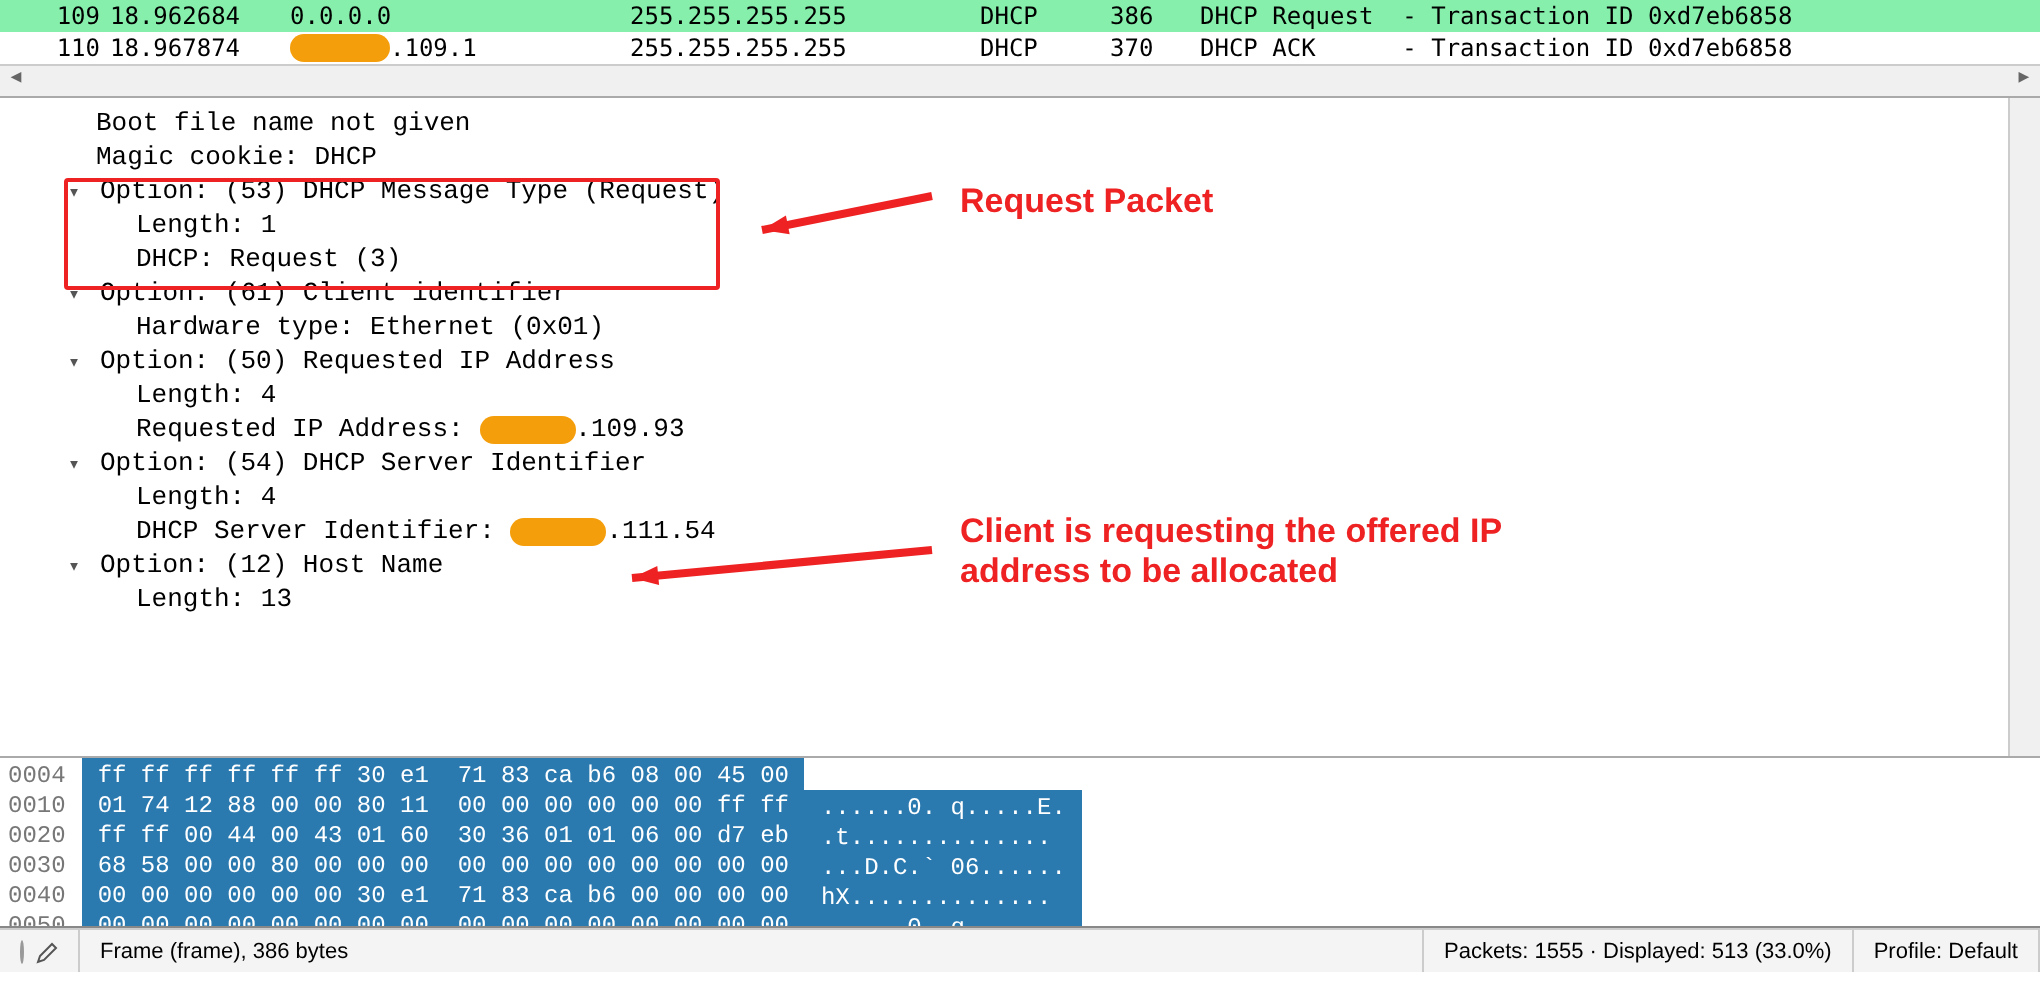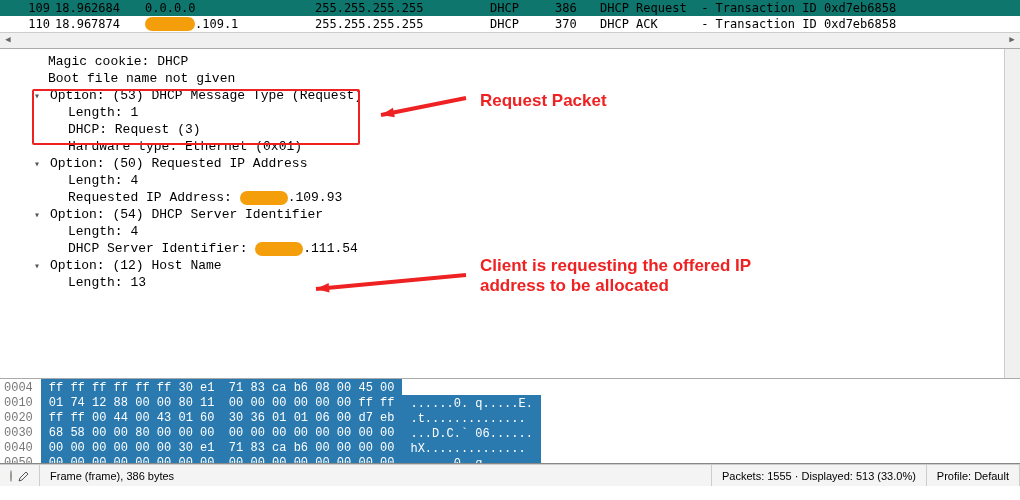--- a/index.html
+++ b/index.html
@@ -1,20 +1,20 @@
 <!DOCTYPE html>
 <html><head>
   <meta charset="utf-8">
   <style>
     * { margin: 0; padding: 0; box-sizing: border-box; }
     body { font-family: "Lucida Console", Monaco, monospace; font-size: 12px; background: #fff; color: #000; width: 1020px; height: 500px; overflow: hidden; position: relative; }
     
     .packet-list { border-bottom: 1px solid #aaa; }
     .packet-row { display: flex; padding: 1px 0; font-size: 12px; white-space: pre; }
-    .packet-row.selected { background: #0f766e; }
+    .packet-row.selected { background: #86efac; }
     .col-no { width: 55px; text-align: right; padding-right: 5px; }
     .col-time { width: 90px; }
     .col-src { width: 170px; display: flex; align-items: center; }
     .col-dst { width: 175px; }
     .col-proto { width: 65px; }
     .col-len { width: 45px; text-align: left; padding-right: 8px; }
     .col-info { flex: 1; }
     
     .redact { display: inline-block; background: #f59e0b; border-radius: 10px; height: 14px; vertical-align: middle; }
     
@@ -57,25 +57,26 @@
       <div class="packet-row"><span class="col-no">110</span><span class="col-time">18.967874</span><span class="col-src"><span class="redact" style="width:50px"></span><span>.109.1</span></span><span class="col-dst">255.255.255.255</span><span class="col-proto">DHCP</span><span class="col-len">370</span><span class="col-info">DHCP ACK      - Transaction ID 0xd7eb6858</span></div>
     </div>
   <div class="hscroll">
     <span class="arrow-l">◀</span>
     <span class="arrow-r">▶</span>
   </div>
 </div>
 
 <div class="details-pane" style="position:relative;">
   <div id="detail-lines">
+      <div class="tree-line tree-lvl-0"><span>Boot file name not given</span></div>
       <div class="tree-line tree-lvl-0"><span>Magic cookie: DHCP</span></div>
-      <div class="tree-line tree-lvl-0"><span>Boot file name not given</span></div>
       <div class="tree-line tree-lvl-1"><span class="expand">▾</span><span>Option: (53) DHCP Message Type (Request)</span></div>
       <div class="tree-line tree-lvl-2"><span>Length: 1</span></div>
       <div class="tree-line tree-lvl-2"><span>DHCP: Request (3)</span></div>
+      <div class="tree-line tree-lvl-1"><span class="expand">▾</span><span>Option: (61) Client identifier</span></div>
       <div class="tree-line tree-lvl-2"><span>Hardware type: Ethernet (0x01)</span></div>
       <div class="tree-line tree-lvl-1"><span class="expand">▾</span><span>Option: (50) Requested IP Address</span></div>
       <div class="tree-line tree-lvl-2"><span>Length: 4</span></div>
       <div class="tree-line tree-lvl-2"><span>Requested IP Address: </span><span class="redact" style="width:48px"></span><span>.109.93</span></div>
       <div class="tree-line tree-lvl-1"><span class="expand">▾</span><span>Option: (54) DHCP Server Identifier</span></div>
       <div class="tree-line tree-lvl-2"><span>Length: 4</span></div>
       <div class="tree-line tree-lvl-2"><span>DHCP Server Identifier: </span><span class="redact" style="width:48px"></span><span>.111.54</span></div>
       <div class="tree-line tree-lvl-1"><span class="expand">▾</span><span>Option: (12) Host Name</span></div>
       <div class="tree-line tree-lvl-2"><span>Length: 13</span></div>
     </div>

